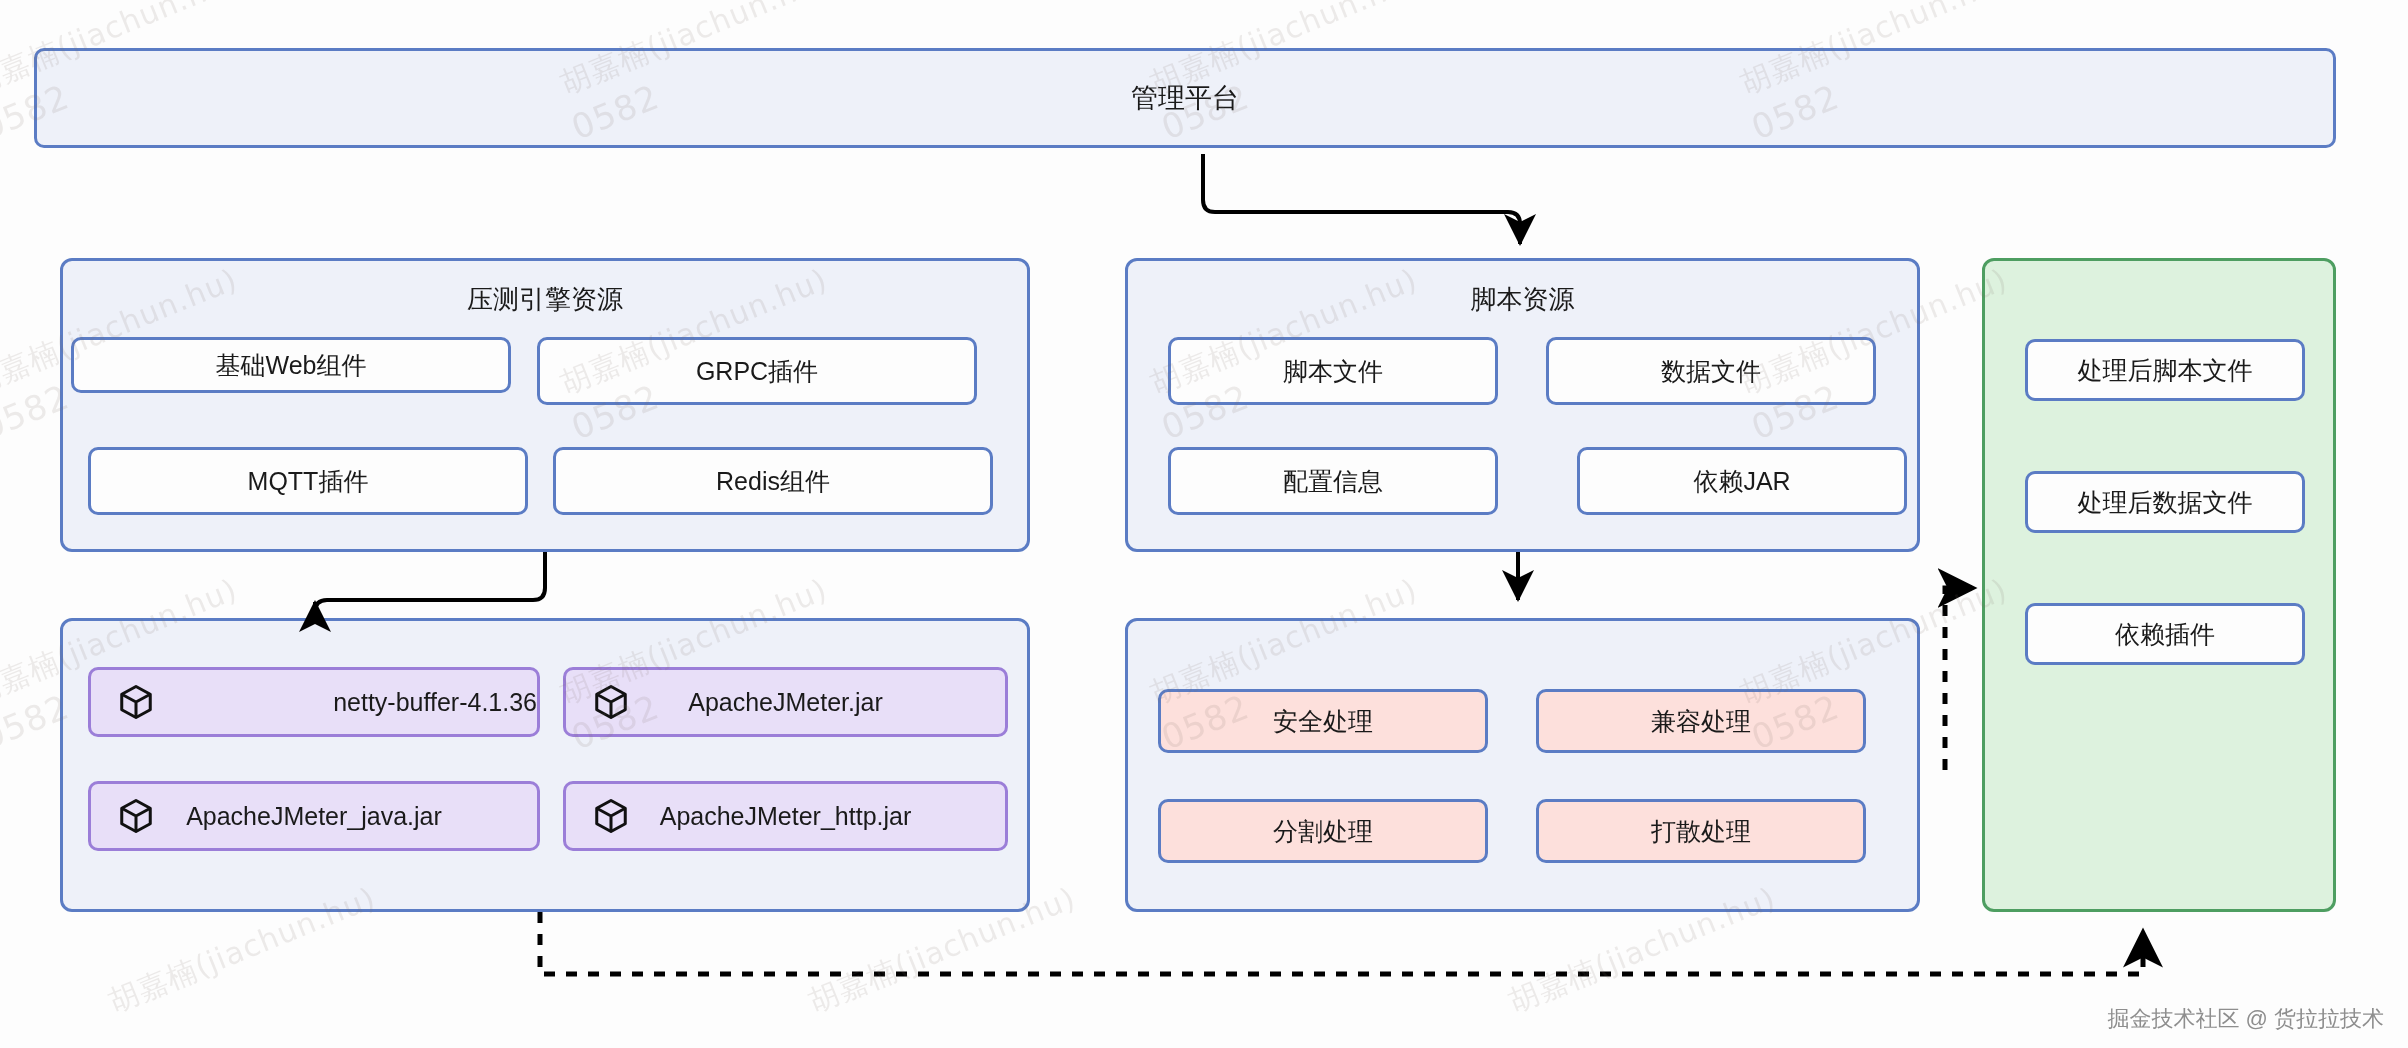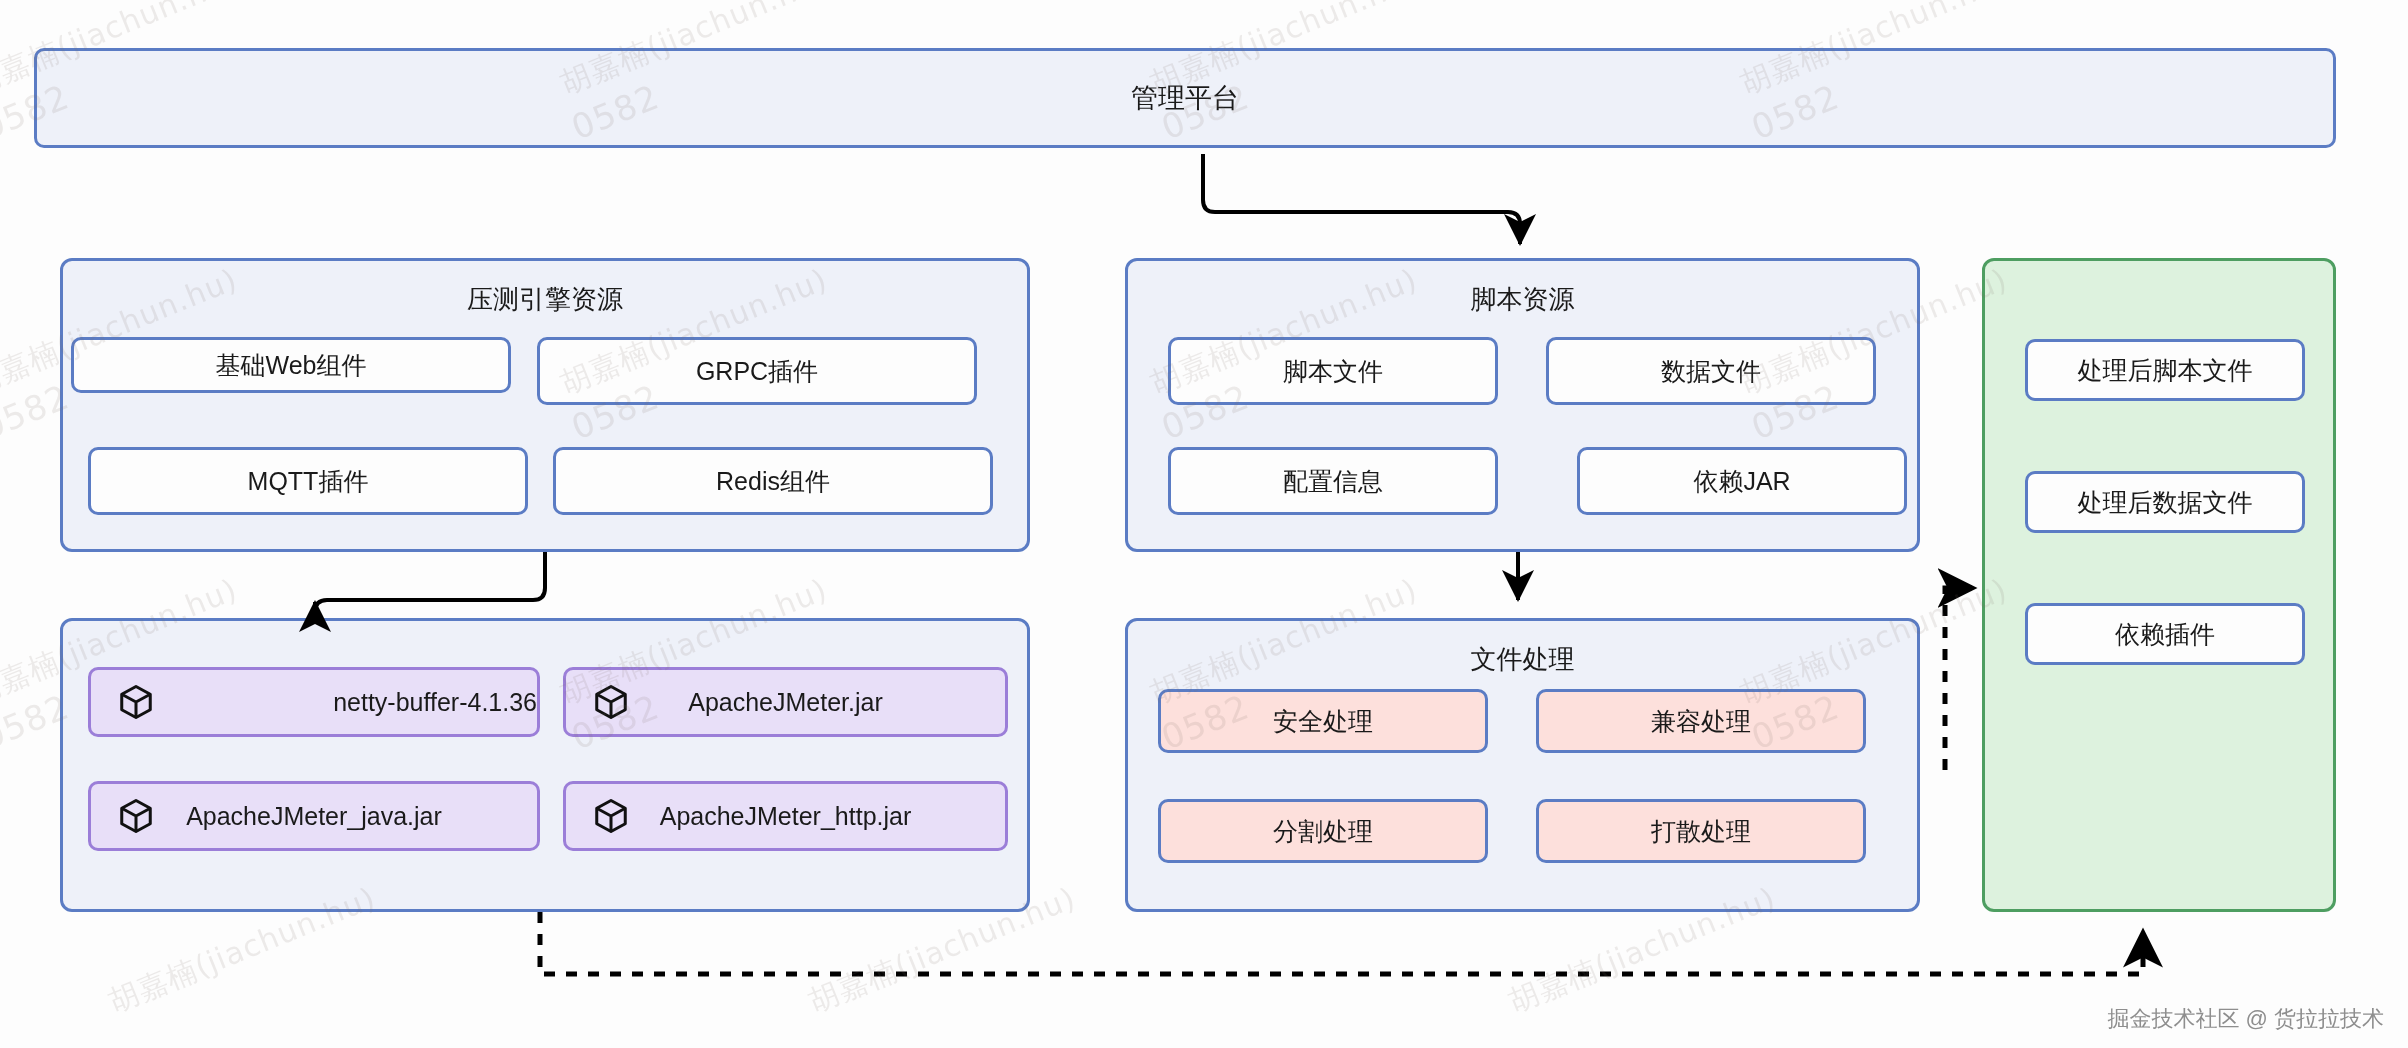--- a/index.html
+++ b/index.html
@@ -280,21 +280,20 @@
     </div>
     <div class="cell white" style="left:40px; top:186px; width:330px; height:68px;">
       <span class="cell-label">配置信息</span>
     </div>
     <div class="cell white" style="left:418px; top:186px; width:330px; height:68px;margin-left:31px;">
       <span class="cell-label">依赖JAR</span>
     </div>
   </div>
 
   <div class="node group" style="left:1125px; top:618px; width:795px; height:294px;">
-    <div class="group-title">文件处理</div>
     <div class="cell pink" style="left:30px; top:68px; width:330px; height:64px;">
       <span class="cell-label">安全处理</span>
     </div>
     <div class="cell pink" style="left:408px; top:68px; width:330px; height:64px;">
       <span class="cell-label">兼容处理</span>
     </div>
     <div class="cell pink" style="left:30px; top:178px; width:330px; height:64px;">
       <span class="cell-label">分割处理</span>
     </div>
     <div class="cell pink" style="left:408px; top:178px; width:330px; height:64px;">

